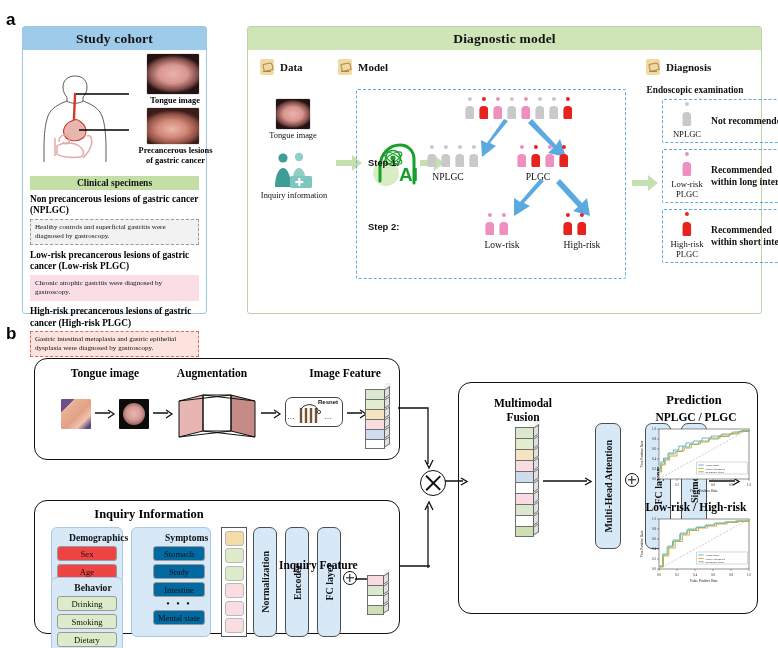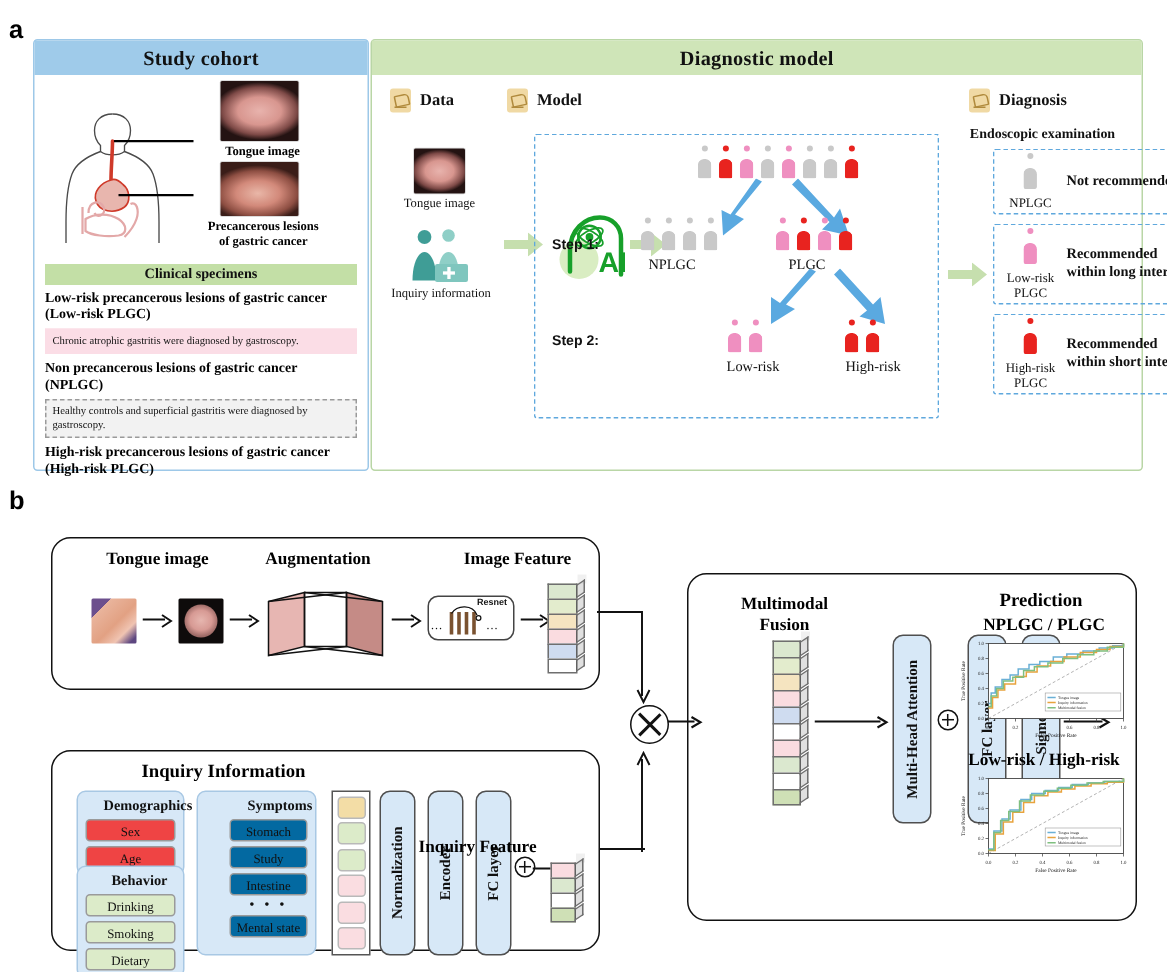--- a/index.html
+++ b/index.html
@@ -23,21 +23,21 @@
 
   .card{
     position:absolute; background:#fff;
     border:1px solid #9ec6e4; border-radius:3px;
   }
   .card-head{
     text-align:center; font-weight:bold; font-size:13.5px; color:#111;
     padding:4px 0 3px; letter-spacing:.2px;
   }
 
-  #cohort-card{ left:0; top:0; width:224px; height:288px; border-color:#9dc8e8; }
+  #cohort-card{ left:0; top:0; width:185px; height:288px; border-color:#9dc8e8; }
   #cohort-head{ background:#9fcbea; }
   #model-card{ left:225px; top:0; width:515px; height:288px; border-color:#b9d6a6; }
   #model-head{ background:#cfe5b8; }
 
   .cohort-body{ padding:4px 7px 0; }
 
   .specimens-band{
     background:#c3dfa6; text-align:center; font-weight:bold;
     font-size:9.5px; padding:2px 0; margin:2px 0 4px; color:#111;
   }
@@ -243,29 +243,30 @@
 
       <div class="thumb lesion-thumb" style="left:124px; top:58px; width:52px; height:36px;"></div>
       <div class="thumb-cap" style="left:100px; top:96px; width:105px;">Precancerous lesions</div>
       <div class="thumb-cap" style="left:100px; top:106px; width:105px;">of gastric cancer</div>
     </div>
 
     <div class="cohort-body">
       <div class="specimens-band">Clinical specimens</div>
 
       <div>
+        <div class="spec-title">Non precancerous lesions of gastric cancer (NPLGC)</div>
+        <div class="spec-note note-gray">Healthy controls and superficial gastritis were diagnosed by gastroscopy.</div>
+      </div>
+      <div>
         <div class="spec-title">Low-risk precancerous lesions of gastric cancer (Low-risk PLGC)</div>
         <div class="spec-note note-pink">Chronic atrophic gastritis were diagnosed by gastroscopy.</div>
       </div>
       <div>
-        <div class="spec-title">Non precancerous lesions of gastric cancer (NPLGC)</div>
-        <div class="spec-note note-gray">Healthy controls and superficial gastritis were diagnosed by gastroscopy.</div>
-      </div>
-      <div>
         <div class="spec-title">High-risk precancerous lesions of gastric cancer (High-risk PLGC)</div>
+        <div class="spec-note note-red">Gastric intestinal metaplasia and gastric epithelial dysplasia were diagnosed by gastroscopy.</div>
       </div>
     </div>
   </div>
 
   <div class="card" id="model-card">
     <div class="card-head" id="model-head">Diagnostic model</div>
 
     <div class="sec-label" style="left:12px; top:32px;">
       <span class="note-icon"></span>
       <span>Data</span>

